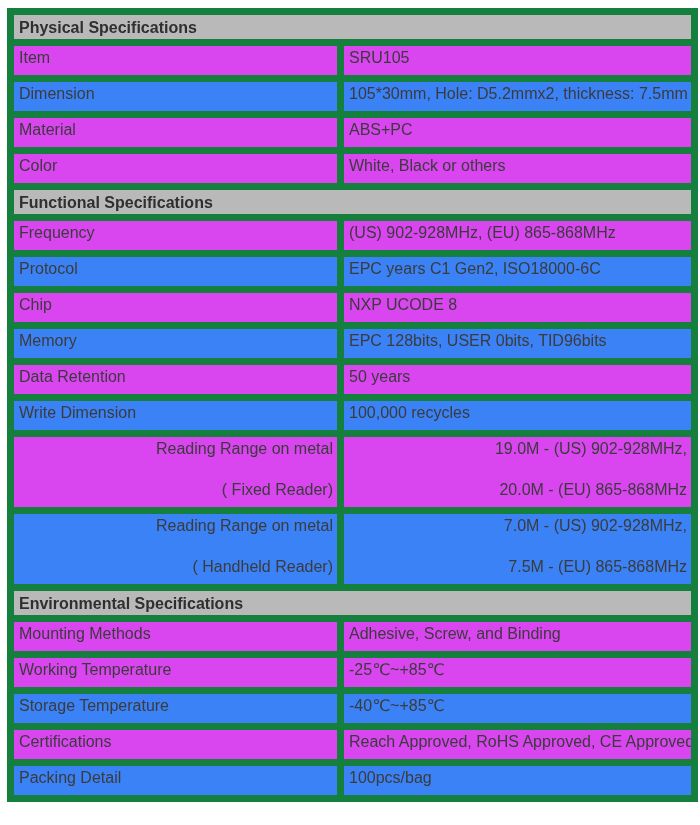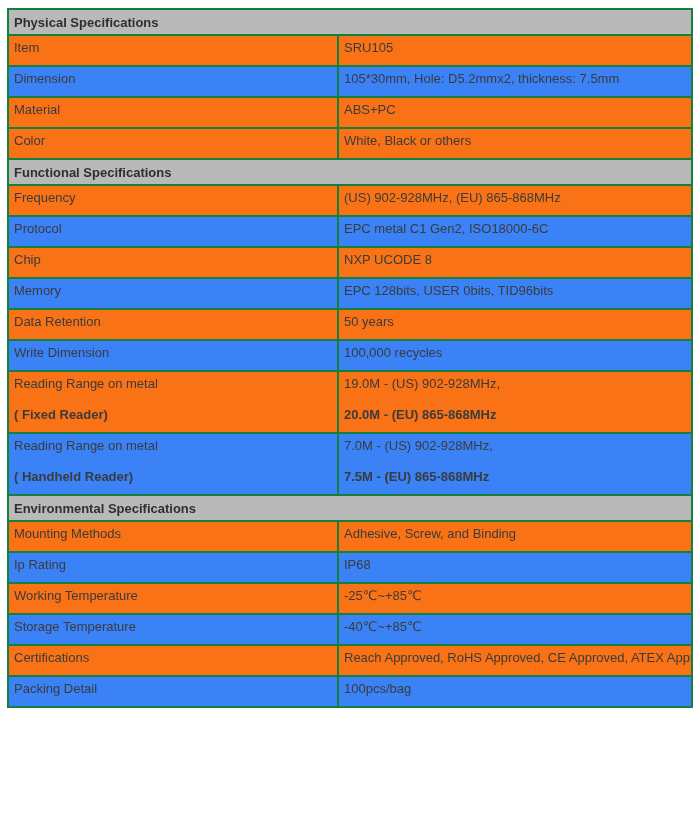--- a/index.html
+++ b/index.html
@@ -7,35 +7,35 @@
     width:700px;height:825px;background:#ffffff;overflow:hidden;
     font-family:"Liberation Sans","DejaVu Sans",sans-serif;
   }
   .table-wrap{margin:8px 9px 0 7px;}
   table.spec{
     border-collapse:collapse;table-layout:fixed;width:684px;
   }
   col.c-label{width:330px;}
   col.c-value{width:354px;}
   td{
-    border:2px solid #15803d;
+    border:7px solid #15803d;
     vertical-align:top;
-    font-size:13px;line-height:15px;color:#3b3b3b;
+    font-size:16px;line-height:15px;color:#3b3b3b;
     padding:4px 4px 10px 5px;
     overflow:hidden;white-space:nowrap;
   }
   tr.section-row td{
     background:#b9b9b9;
     font-weight:bold;color:#2f2f2f;
     padding:5px 4px 4px 5px;
   }
-  tr.shaded td{background:#f97316;}
+  tr.shaded td{background:#d946ef;}
   tr.plain td{background:#3b82f6;}
-  .double .line{min-height:15px;}
-  .double .line + .line{margin-top:16px;font-weight:bold;}
+  .double .line{min-height:15px;text-align:right;}
+  .double .line + .line{margin-top:26px;}
   .caret{
     display:inline-block;width:1px;height:13px;background:#000;
     vertical-align:-2px;margin-left:0px;
   }
 </style>
 </head>
 <body>
 
 <div class="table-wrap">
   <table class="spec">
@@ -67,21 +67,21 @@
 
       <tr class="section-row">
         <td colspan="2">Functional Specifications</td>
       </tr>
       <tr class="shaded">
         <td>Frequency</td>
         <td>(US) 902-928MHz, (EU) 865-868MHz</td>
       </tr>
       <tr class="plain">
         <td>Protocol</td>
-        <td>EPC metal C1 Gen2, ISO18000-6C</td>
+        <td>EPC years C1 Gen2, ISO18000-6C</td>
       </tr>
       <tr class="shaded">
         <td>Chip</td>
         <td>NXP UCODE 8</td>
       </tr>
       <tr class="plain">
         <td>Memory</td>
         <td>EPC 128bits, USER 0bits, TID96bits</td>
       </tr>
       <tr class="shaded">
@@ -113,24 +113,20 @@
         </td>
       </tr>
 
       <tr class="section-row">
         <td colspan="2">Environmental Specifications</td>
       </tr>
       <tr class="shaded">
         <td>Mounting Methods</td>
         <td>Adhesive, Screw, and Binding</td>
       </tr>
-      <tr class="plain">
-        <td>Ip Rating</td>
-        <td>IP68</td>
-      </tr>
       <tr class="shaded">
         <td>Working Temperature</td>
         <td>-25℃~+85℃</td>
       </tr>
       <tr class="plain">
         <td>Storage Temperature</td>
         <td>-40℃~+85℃</td>
       </tr>
       <tr class="shaded">
         <td>Certifications</td>

